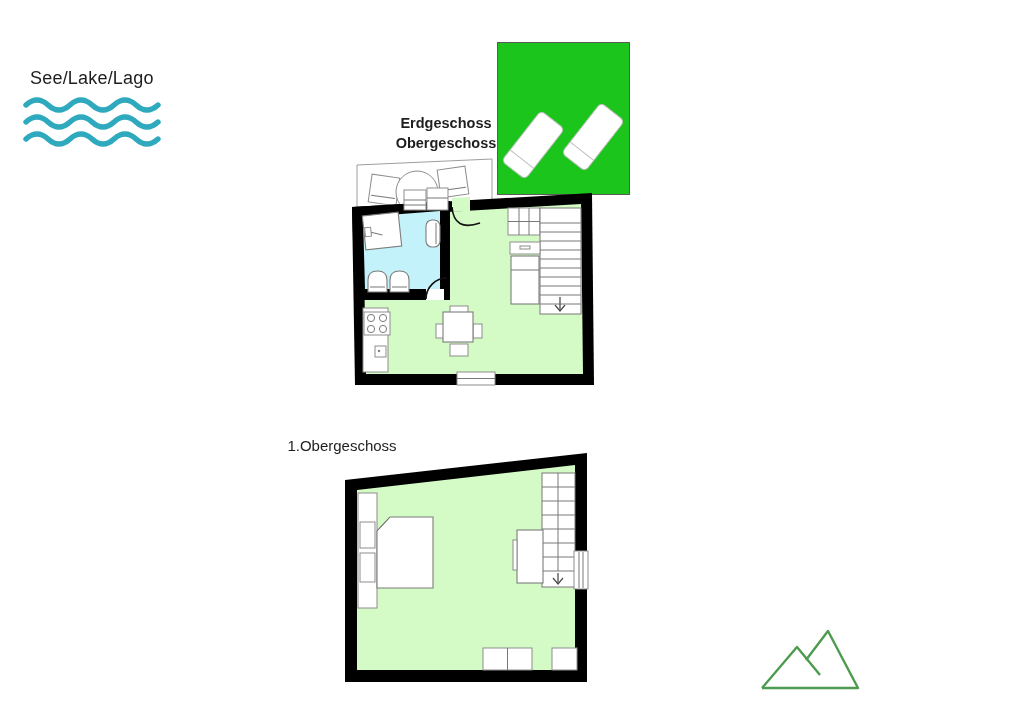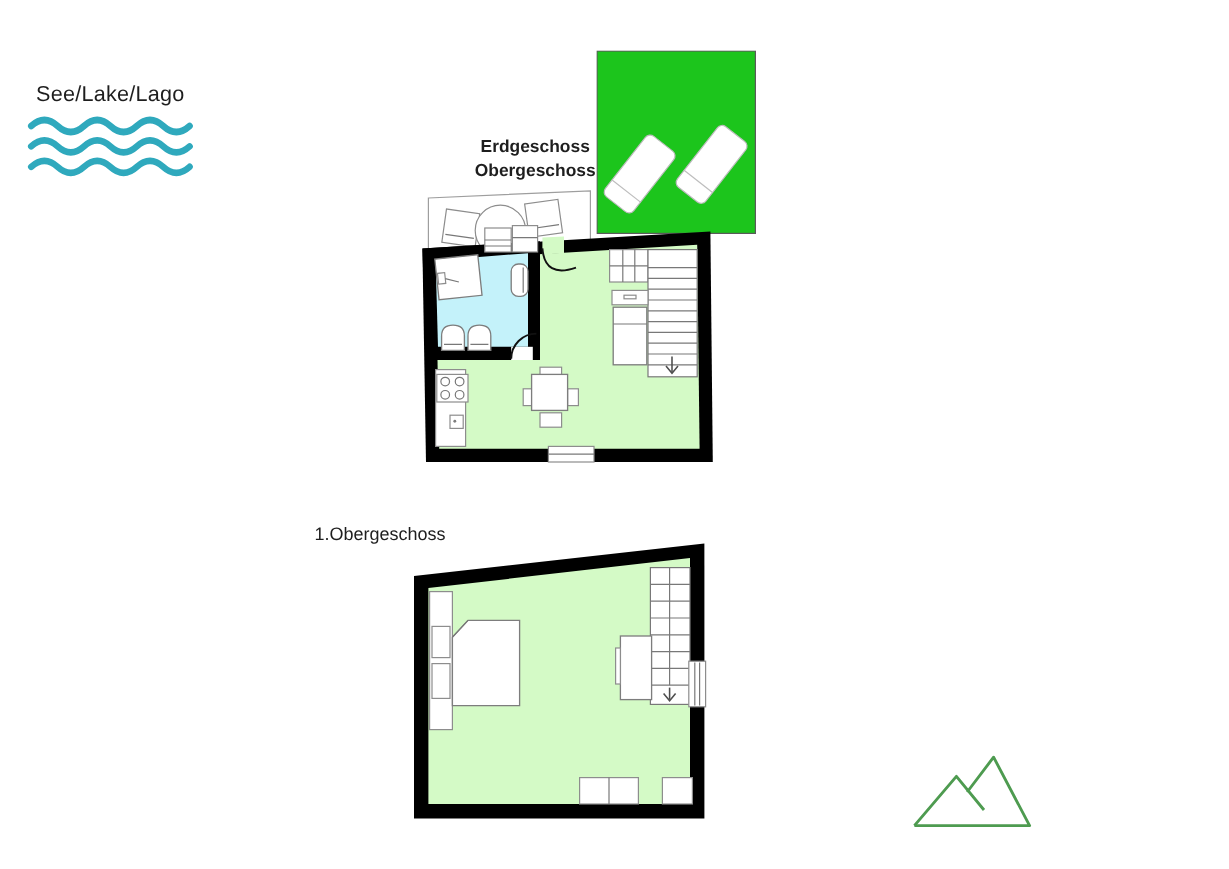--- a/index.html
+++ b/index.html
@@ -2,21 +2,21 @@
 <html><head>
 <meta charset="utf-8">
 <style>
   html,body{margin:0;padding:0;background:#ffffff;}
   .canvas{position:relative;width:1024px;height:724px;background:#ffffff;overflow:hidden;
           font-family:"Liberation Sans", sans-serif;color:#1e1e1e;}
   .abs{position:absolute;}
   .lake-label{position:absolute;left:30px;top:68px;font-size:18px;letter-spacing:.2px;}
   .gf-label{position:absolute;left:378px;top:113px;width:136px;text-align:center;
             font-size:14.5px;line-height:20px;font-weight:bold;}
-  .ff-label{position:absolute;left:262px;top:436px;width:160px;text-align:left;
+  .ff-label{position:absolute;left:262px;top:436px;width:160px;text-align:center;
             font-size:15px;line-height:19px;}
   .berge-label{position:absolute;left:698px;top:688px;font-size:17.5px;}
   svg{display:block;}
   .furn{fill:#ffffff;stroke:#7d7d7d;stroke-width:1.1;}
   .furn-thin{fill:#ffffff;stroke:#8d8d8d;stroke-width:1;}
   .gline{stroke:#787878;stroke-width:1;fill:none;}
   .door{stroke:#111;stroke-width:1.6;fill:none;}
 </style>
 </head>
 <body>

